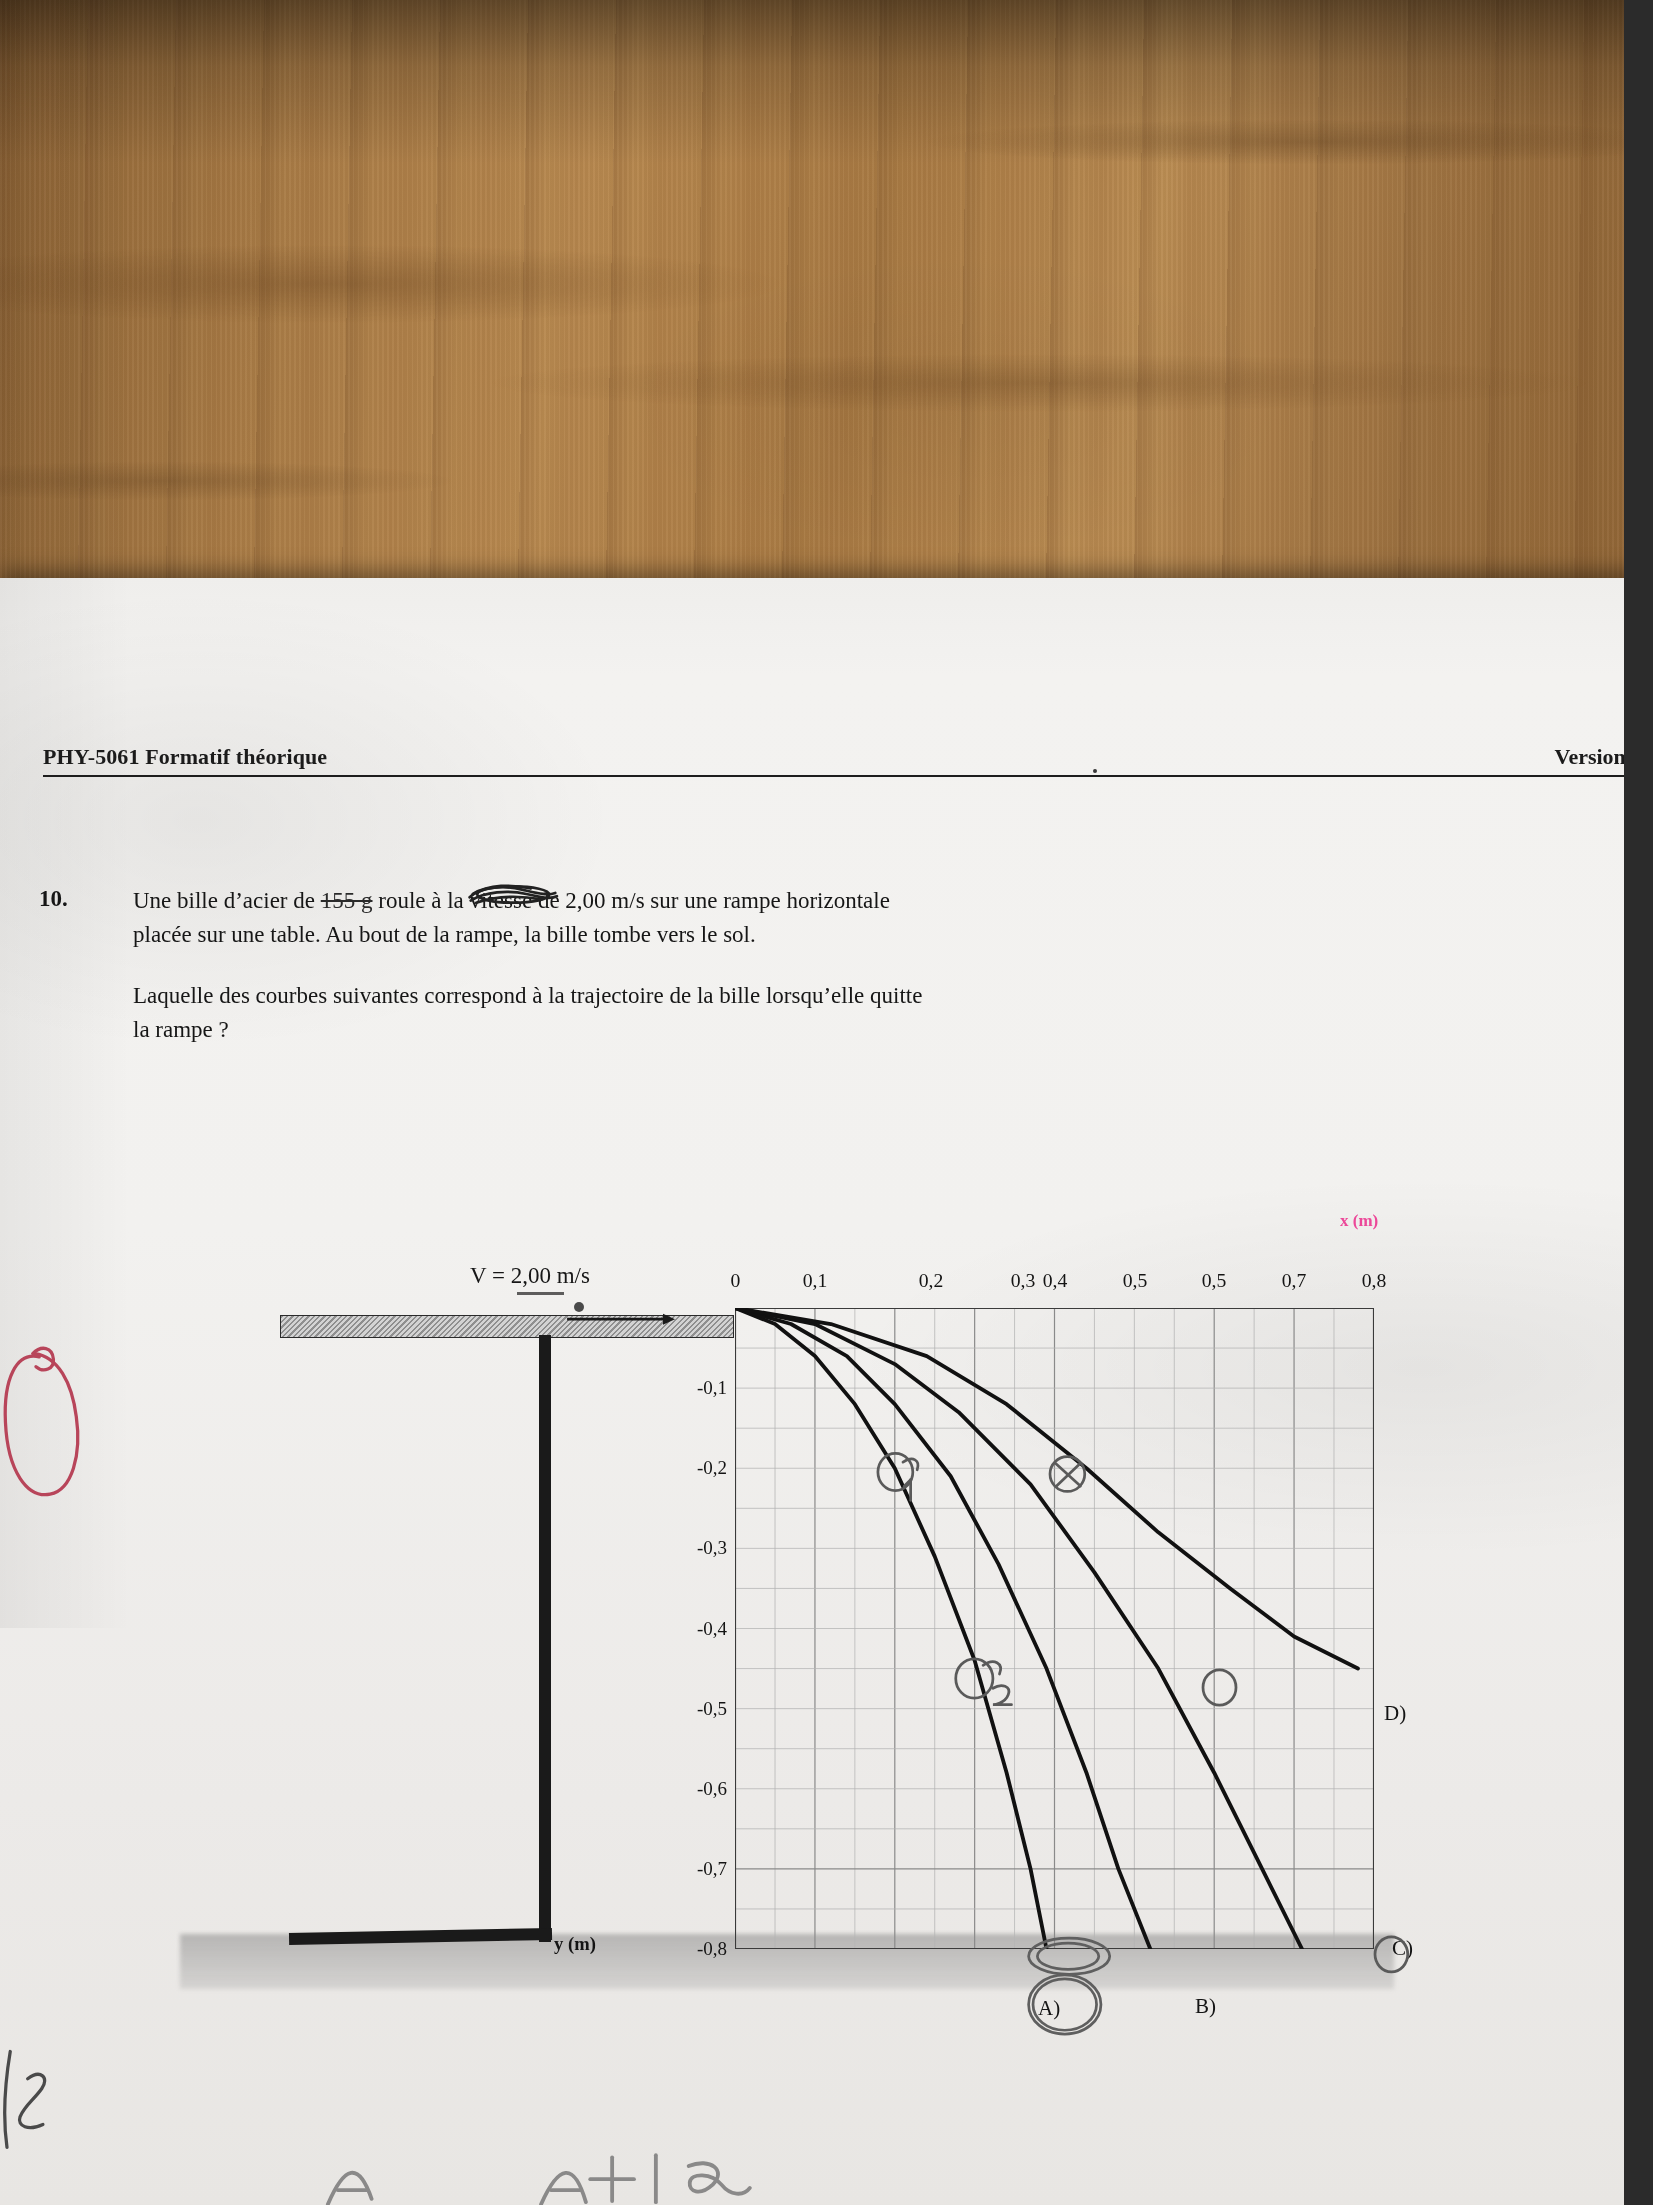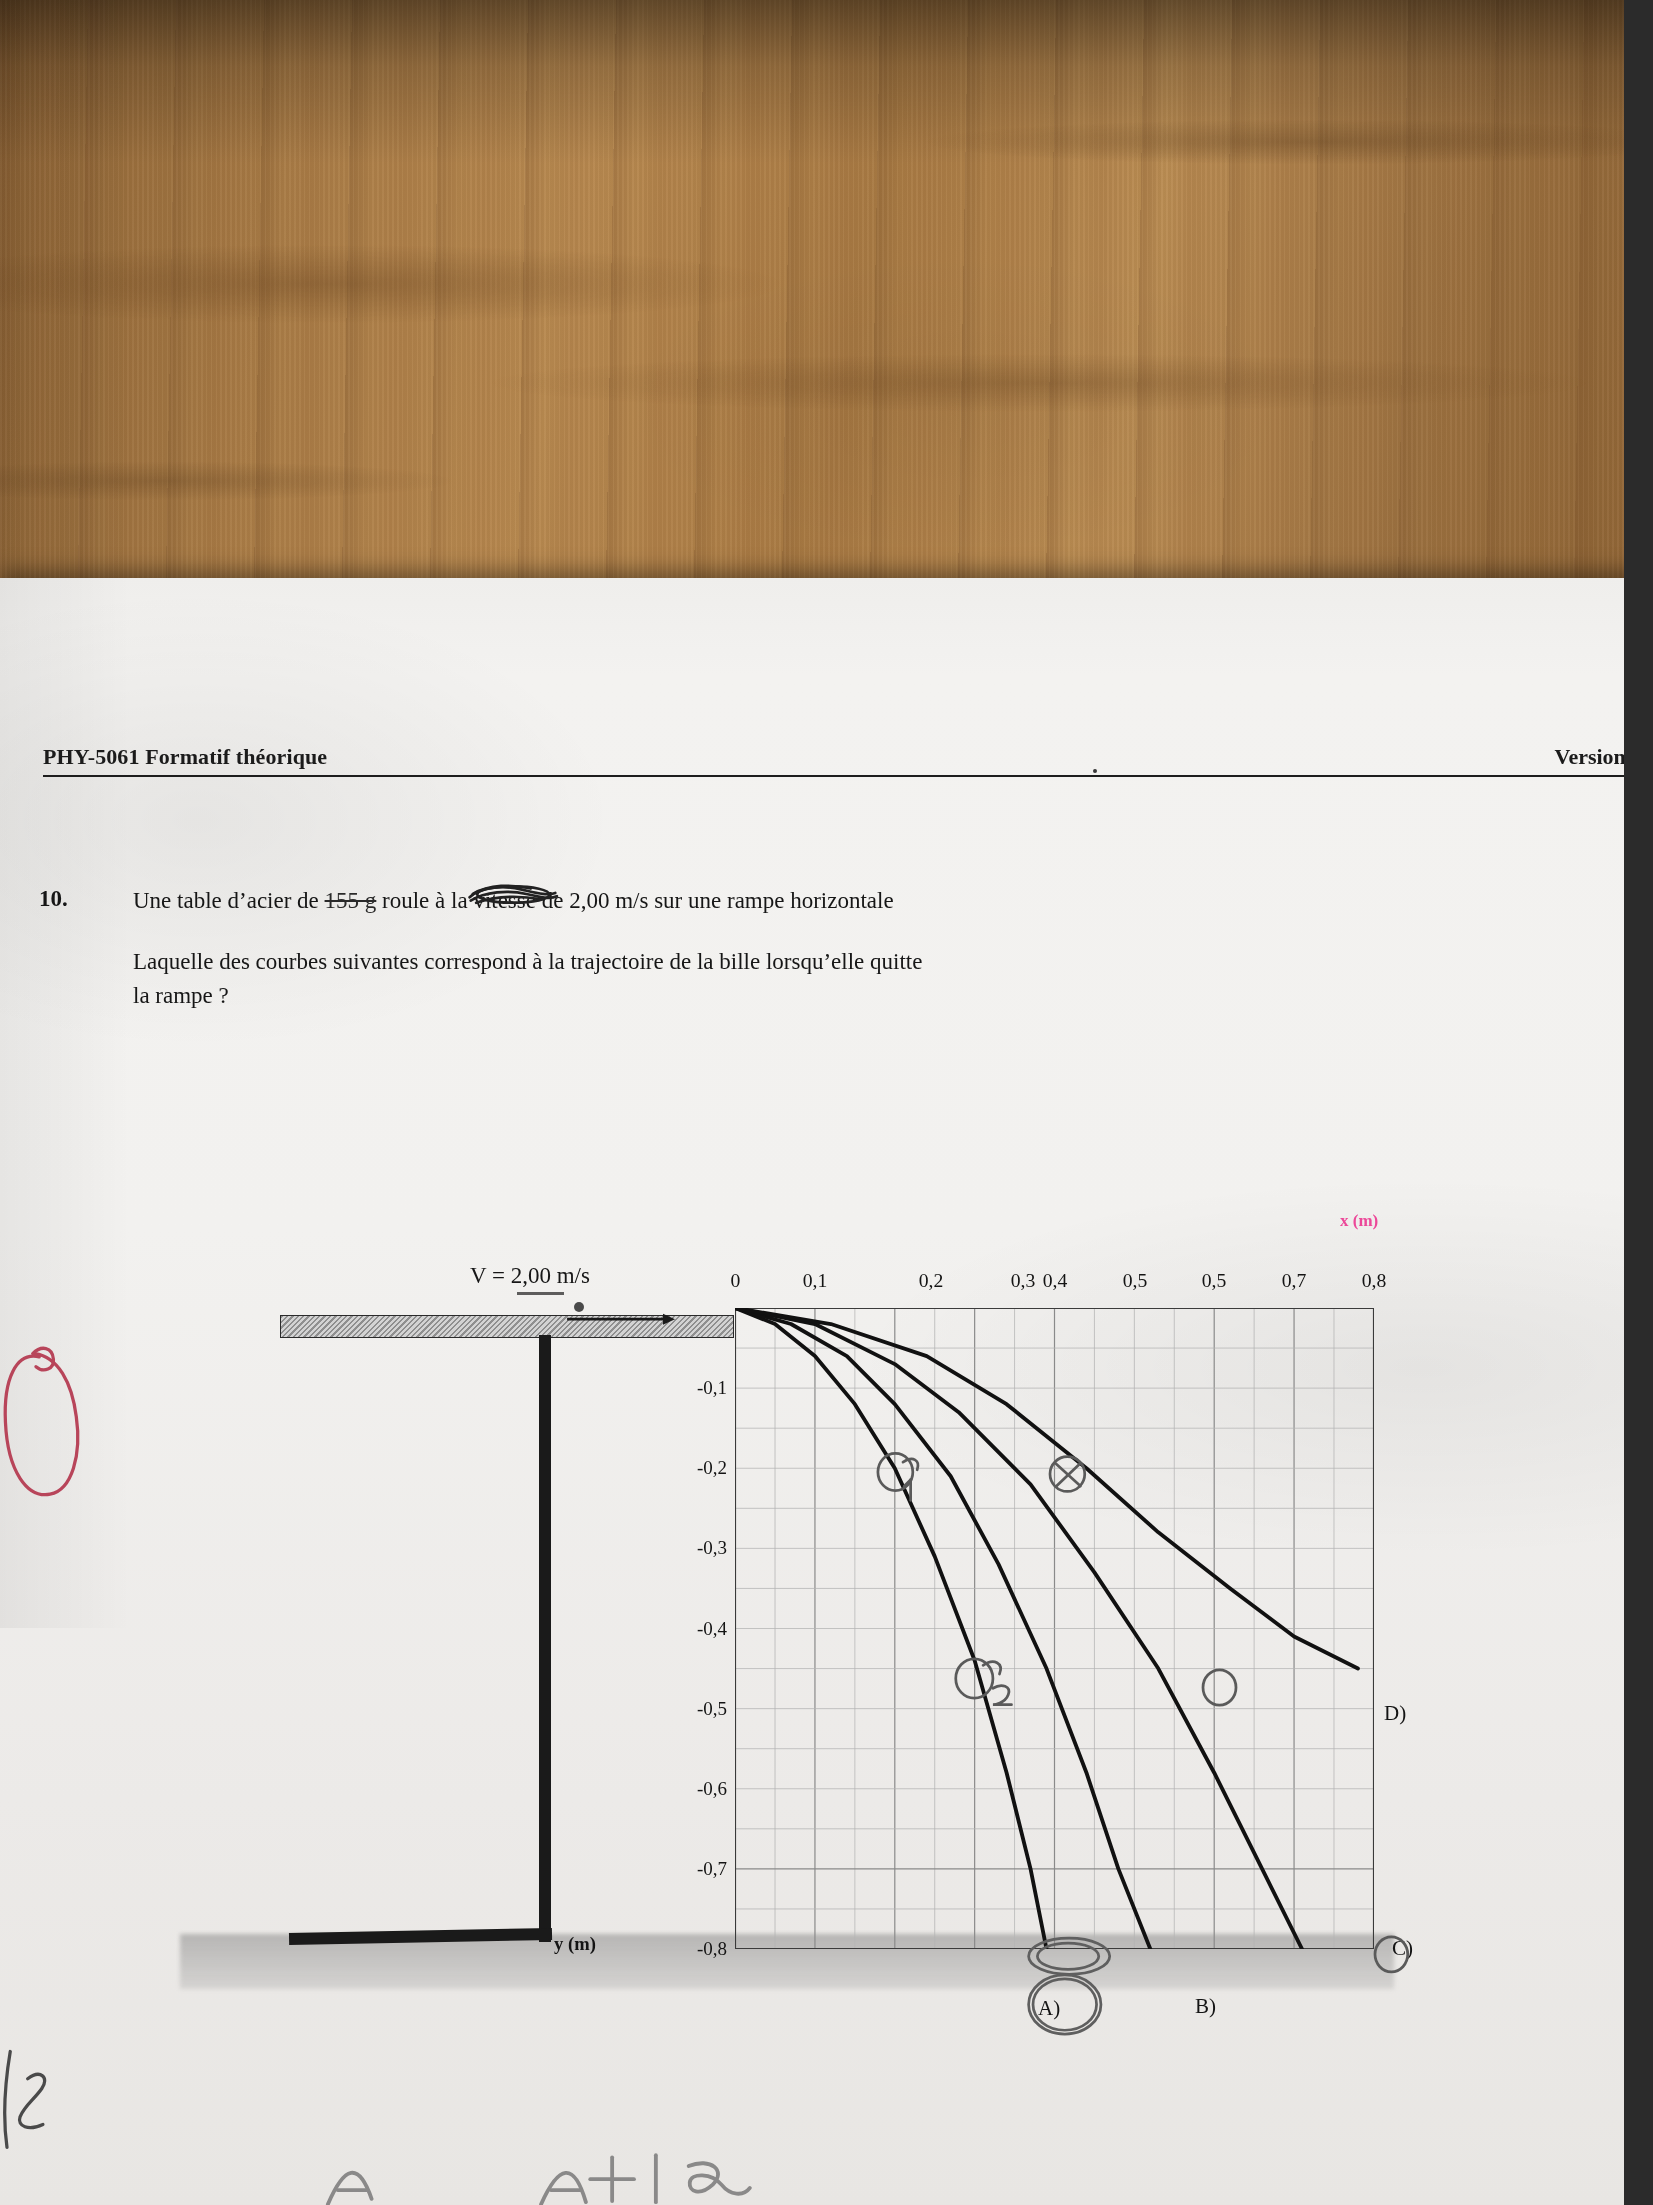--- a/index.html
+++ b/index.html
@@ -275,21 +275,22 @@
 
   <div class="hdr">
     <div class="hdr-left">PHY-5061 Formatif théorique</div>
     <div class="hdr-right">Version A</div>
     <div class="hdr-rule"></div>
     <div class="hdr-dot"></div>
   </div>
 
   <div class="qnum">10.</div>
   <div class="qbody">
-    <p><span>Une table d’acier de </span><span style="text-decoration:line-through; color:#2a2a2a;">155 g</span><span> roule à la vitesse de 2,00 m/s sur une rampe horizontale</span></p>
+    <p><span>Une bille d’acier de </span><span style="text-decoration:line-through; color:#2a2a2a;">155 g</span><span> roule à la vitesse de 2,00 m/s sur une rampe horizontale</span></p>
+    <p>placée sur une table. Au bout de la rampe, la bille tombe vers le sol.</p>
     <div class="gap"></div>
     <p>Laquelle des courbes suivantes correspond à la trajectoire de la bille lorsqu’elle quitte</p>
     <p>la rampe ?</p>
   </div>
 
   <svg class="scribble" viewBox="0 0 175 44">
     <g stroke="#222" stroke-width="5" fill="none" stroke-linecap="round">
       <path d="M8 28 C30 8, 70 6, 104 14 C130 20, 150 26, 165 20"></path>
       <path d="M10 34 C36 18, 78 14, 112 22 C138 28, 156 32, 168 26"></path>
       <path d="M14 22 C44 4, 86 4, 120 12"></path>

